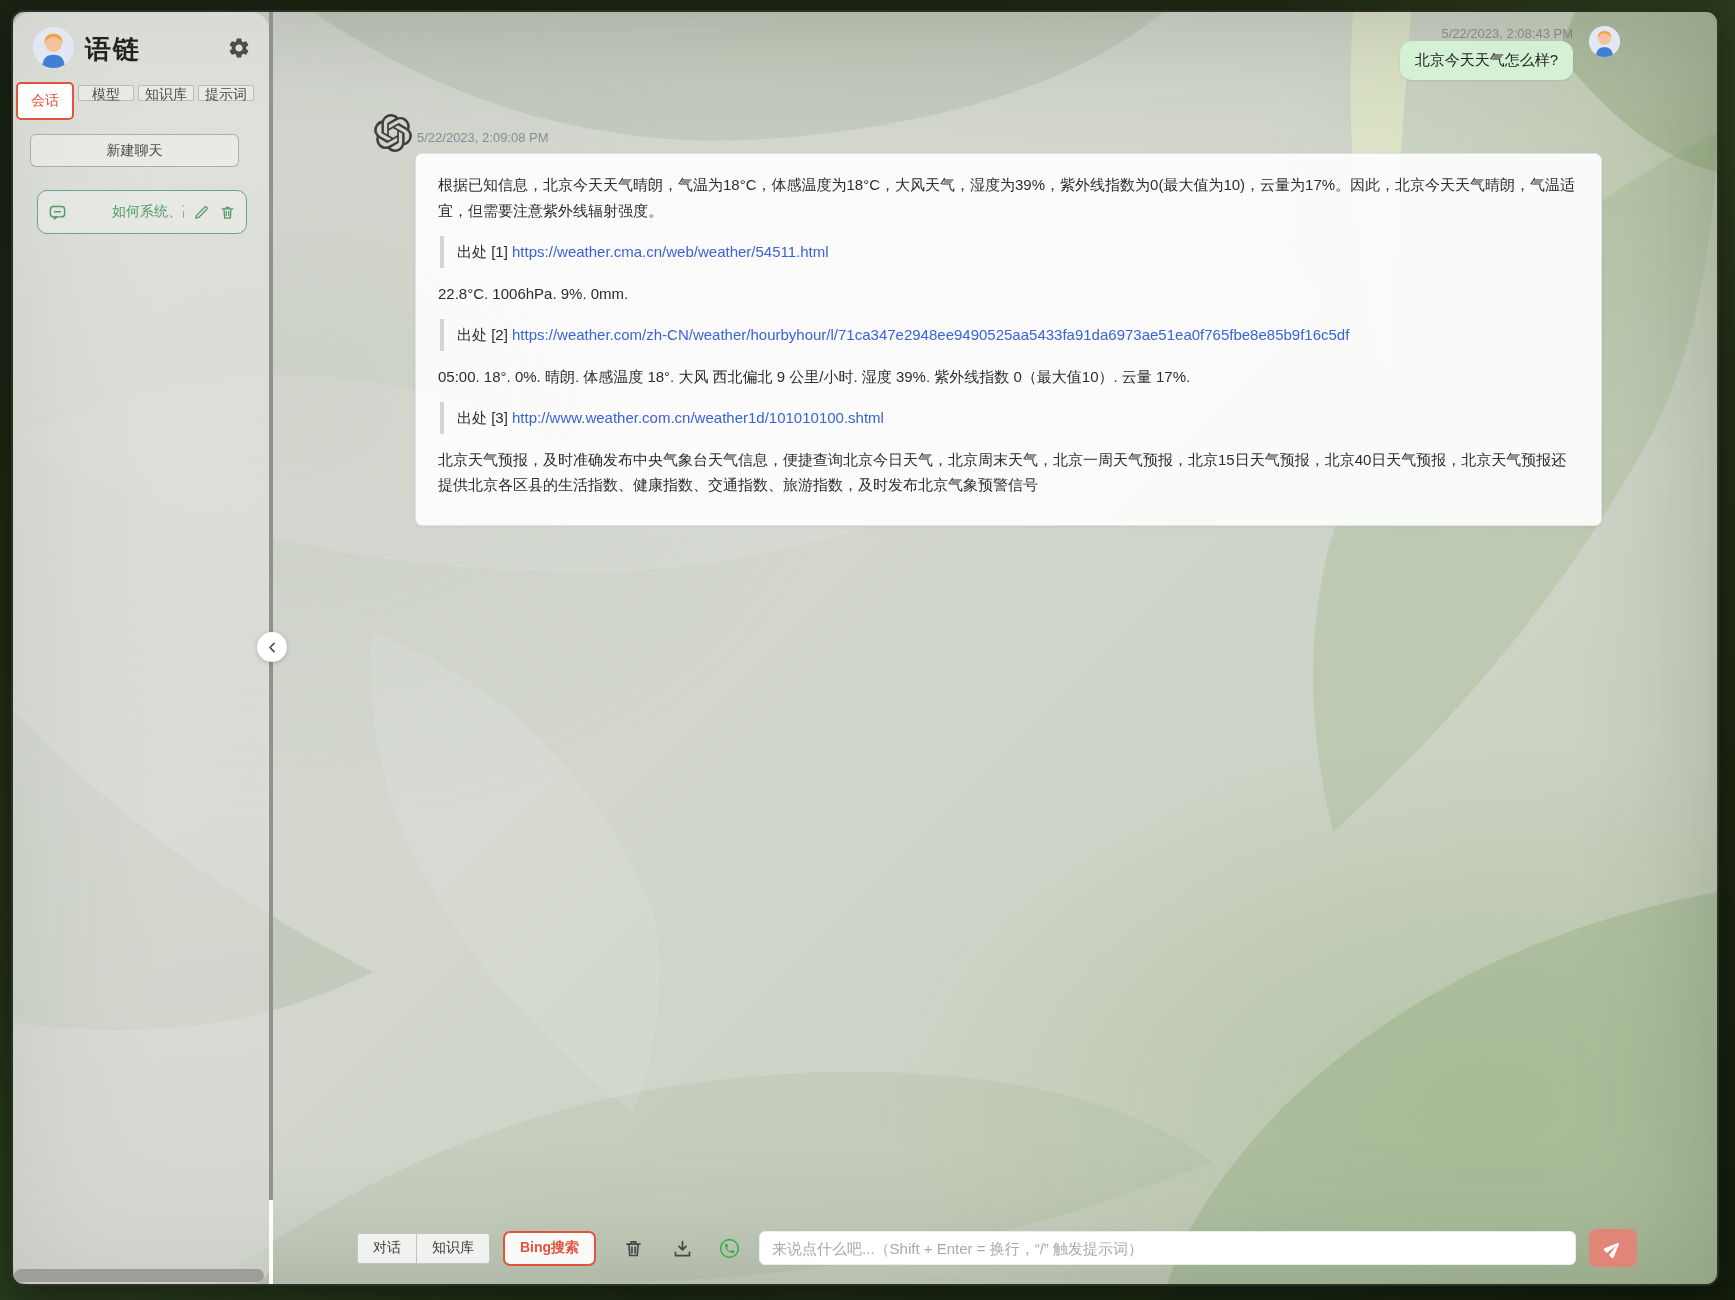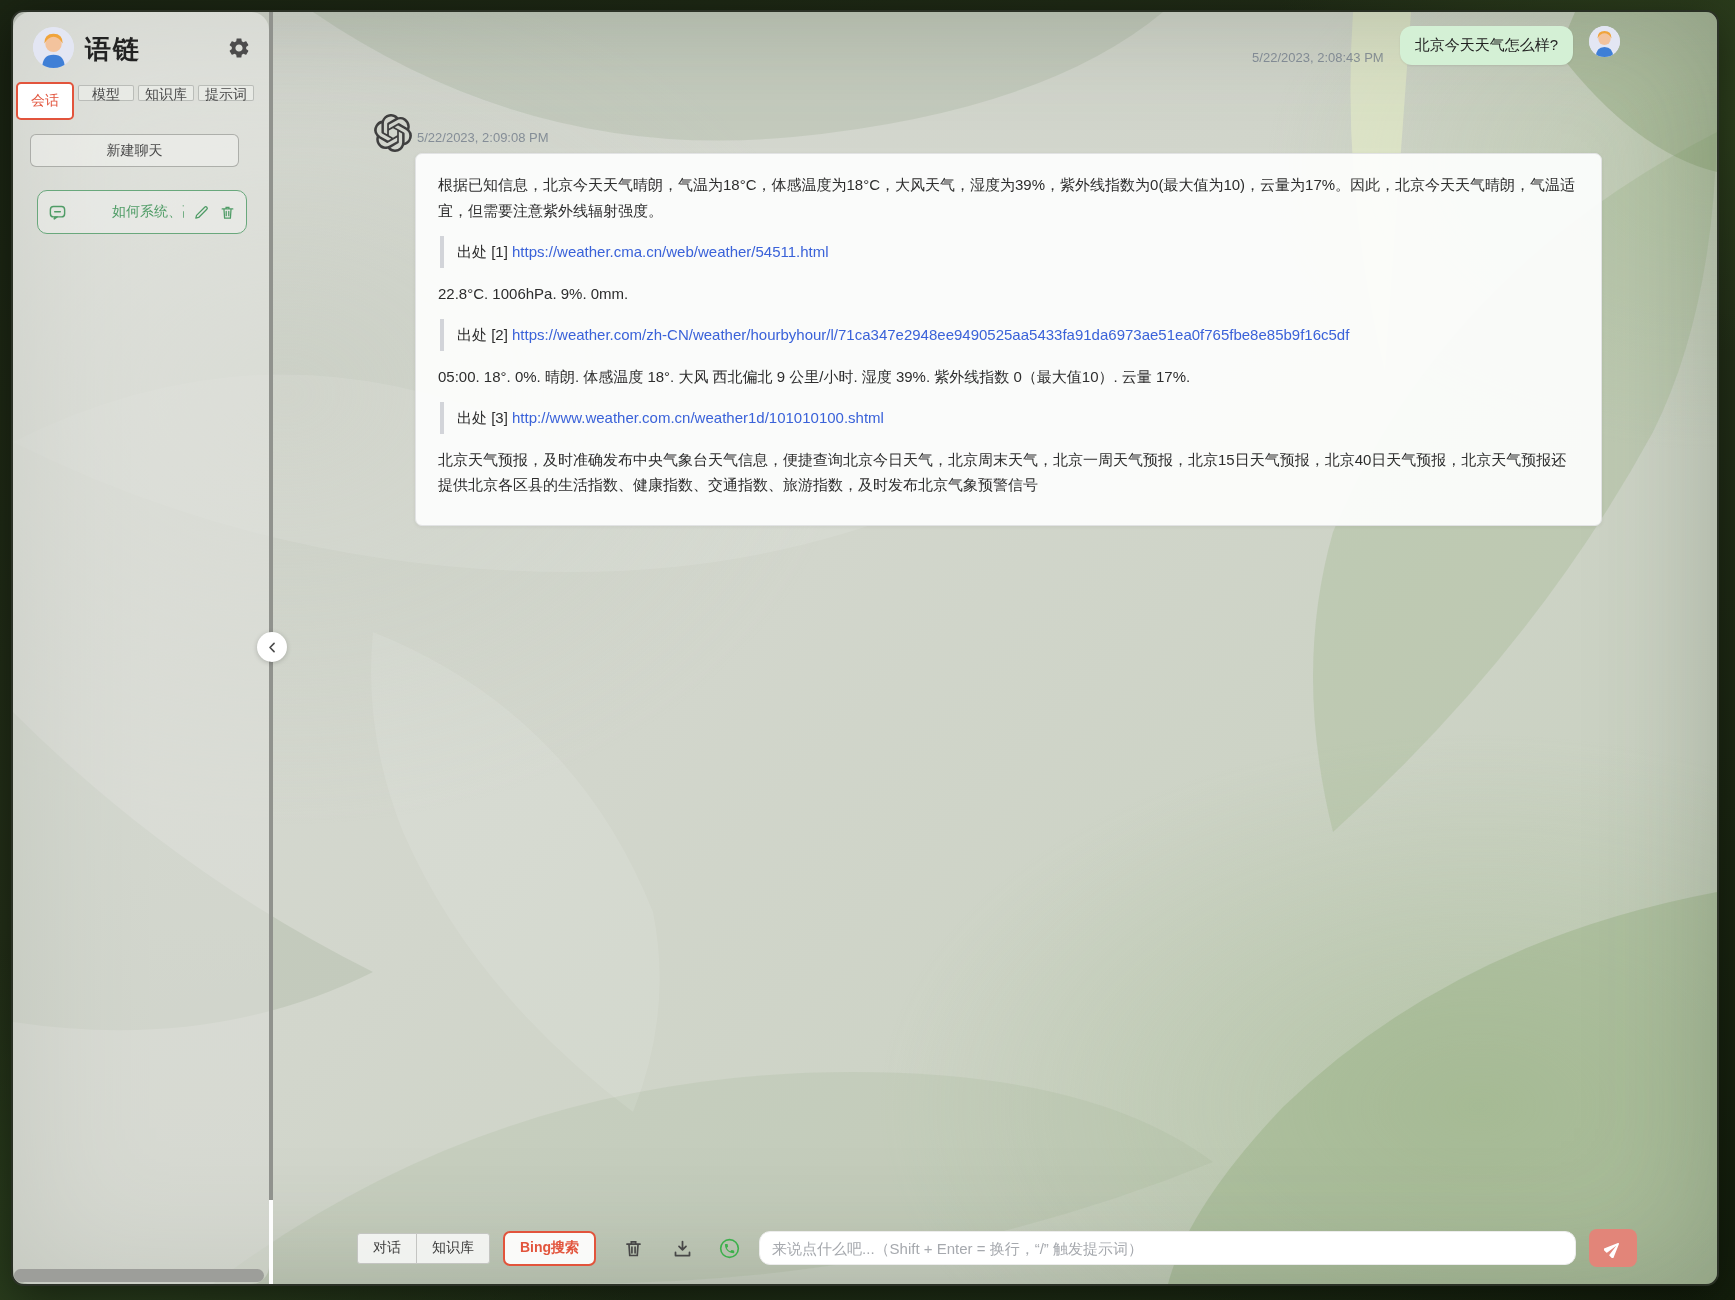--- a/index.html
+++ b/index.html
@@ -52,21 +52,21 @@
   .divider{position:absolute;left:256px;top:0;bottom:0;width:4px;background:#90928d;z-index:3;}
   .divider::after{content:"";position:absolute;left:0;bottom:0;width:4px;height:84px;background:#fdfdfd;}
   .collapse{position:absolute;left:244px;top:620px;width:30px;height:30px;border-radius:50%;
     background:#fff;border:none;z-index:4;cursor:pointer;display:flex;align-items:center;
     justify-content:center;box-shadow:0 1px 5px rgba(0,0,0,.2);color:#4a4a4a;padding:0;}
 
   
   .main{position:absolute;left:263px;top:0;right:0;bottom:0;z-index:2;}
   .timestamp{font-size:13px;color:rgba(103,113,130,.72);}
   .user-msg{position:absolute;top:14px;right:97px;display:flex;gap:16px;align-items:flex-start;}
-  .u-meta{display:flex;flex-direction:row;align-items:flex-end;gap:16px;}
+  .u-meta{display:flex;flex-direction:column;align-items:flex-end;gap:0;}
   .bubble{background:#d4f0d5;border-radius:12px;padding:10px 15px;font-size:15px;color:#1f1f1f;
     box-shadow:0 1px 2px rgba(0,0,0,.08);}
   .user-avatar{width:31px;height:31px;}
 
   .ai-msg{position:absolute;top:102px;left:98px;right:115px;display:flex;gap:3px;align-items:flex-start;}
   .ai-icon{width:38px;height:38px;flex:0 0 auto;color:#3f3f3f;}
   .ai-body{flex:1;min-width:0;}
   .ai-body .timestamp{margin:16px 0 8px 2px;}
   .card{background:rgba(252,253,252,.95);border:1px solid #e2e3e4;border-radius:7px;
     padding:14px 22px;font-size:15px;color:#2d2d2d;line-height:1.7;
@@ -83,21 +83,21 @@
   .seg button{height:31px;padding:0 15px;background:rgba(253,253,252,.82);
     border:1px solid #c4c5c2;color:#3c3c3c;font-size:14px;cursor:pointer;font-family:inherit;}
   .seg button:first-child{border-radius:3px 0 0 3px;}
   .seg button:last-child{border-radius:0 3px 3px 0;margin-left:-1px;}
   .bing{height:35px;margin-left:13px;padding:0 15px;border:2px solid #e2543c;border-radius:7px;
     background:rgba(255,255,255,.92);color:#e2543c;font-weight:700;font-size:14px;cursor:pointer;
     font-family:inherit;}
   .icon-btn{background:none;border:none;padding:0;margin-left:25px;width:24px;height:24px;
     color:#474747;cursor:pointer;display:flex;align-items:center;justify-content:center;}
   .icon-btn.wa{color:#3db04c;margin-left:23px;}
-  .msg-input{flex:1;margin-left:18px;height:32px;border:1px solid #ececec;border-radius:11px;
+  .msg-input{flex:1;margin-left:18px;height:32px;border:1px solid #ececec;border-radius:6px;
     background:#fff;padding:0 12px;font-size:15px;color:#333;font-family:inherit;outline:none;}
   .msg-input::placeholder{color:#a6a9ae;}
   .send{width:48px;height:38px;margin-left:13px;border:none;border-radius:8px;background:#e28579;
     cursor:pointer;display:flex;align-items:center;justify-content:center;}
 </style>
 </head>
 <body>
 
 <div class="window">
 

